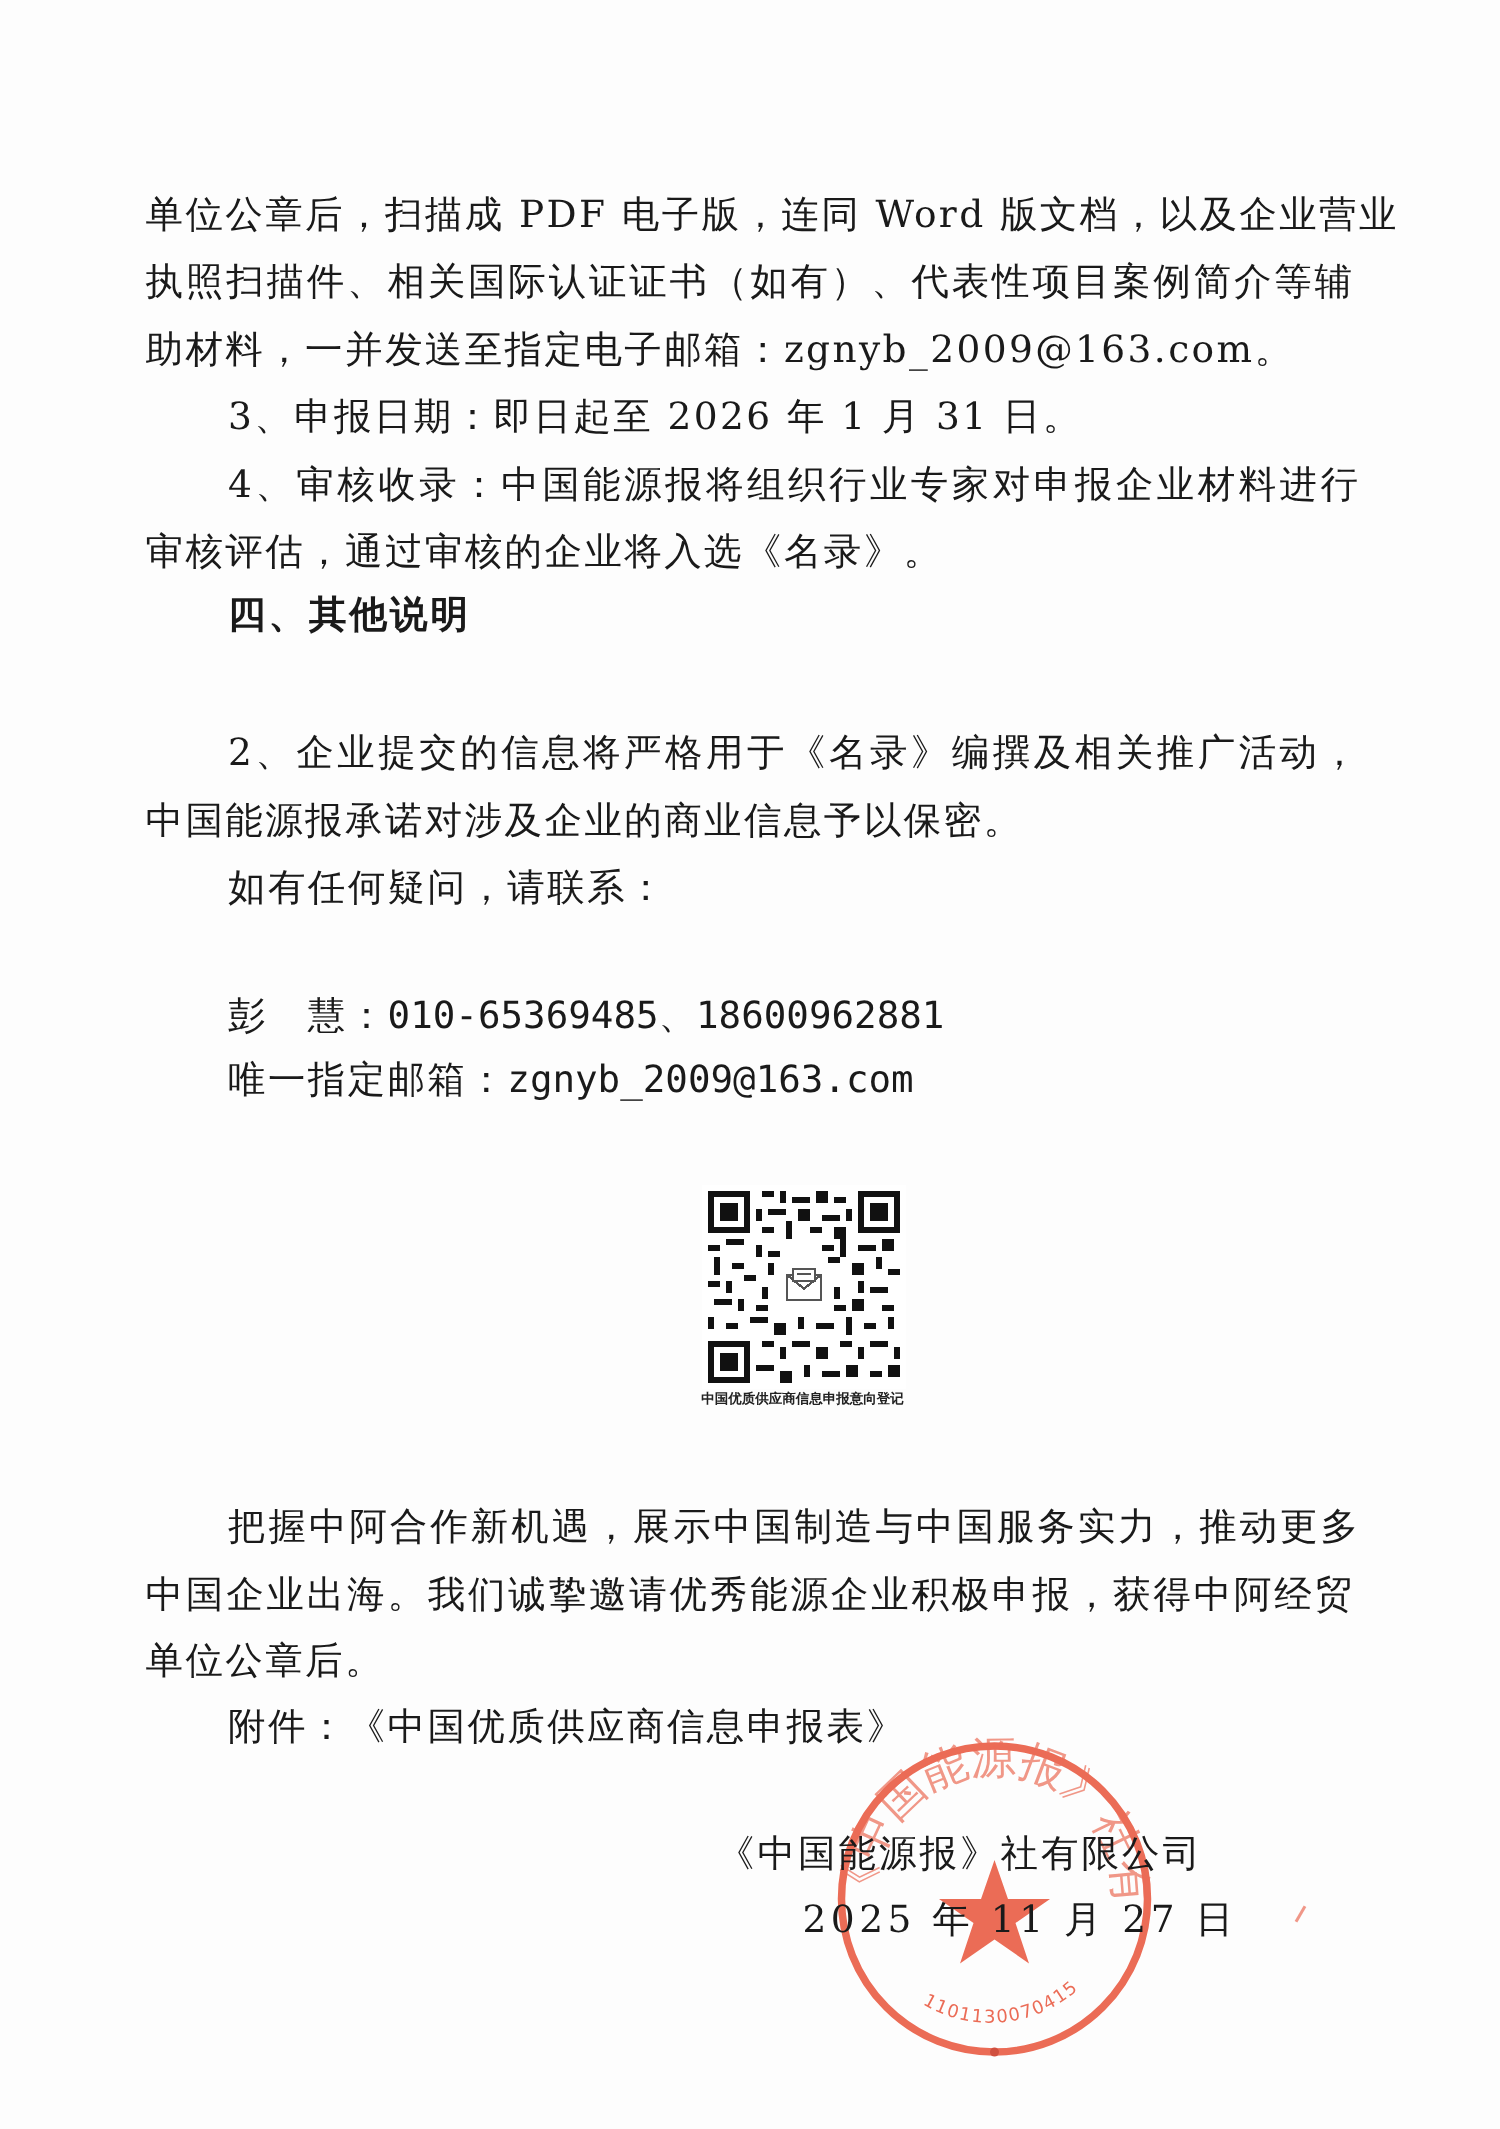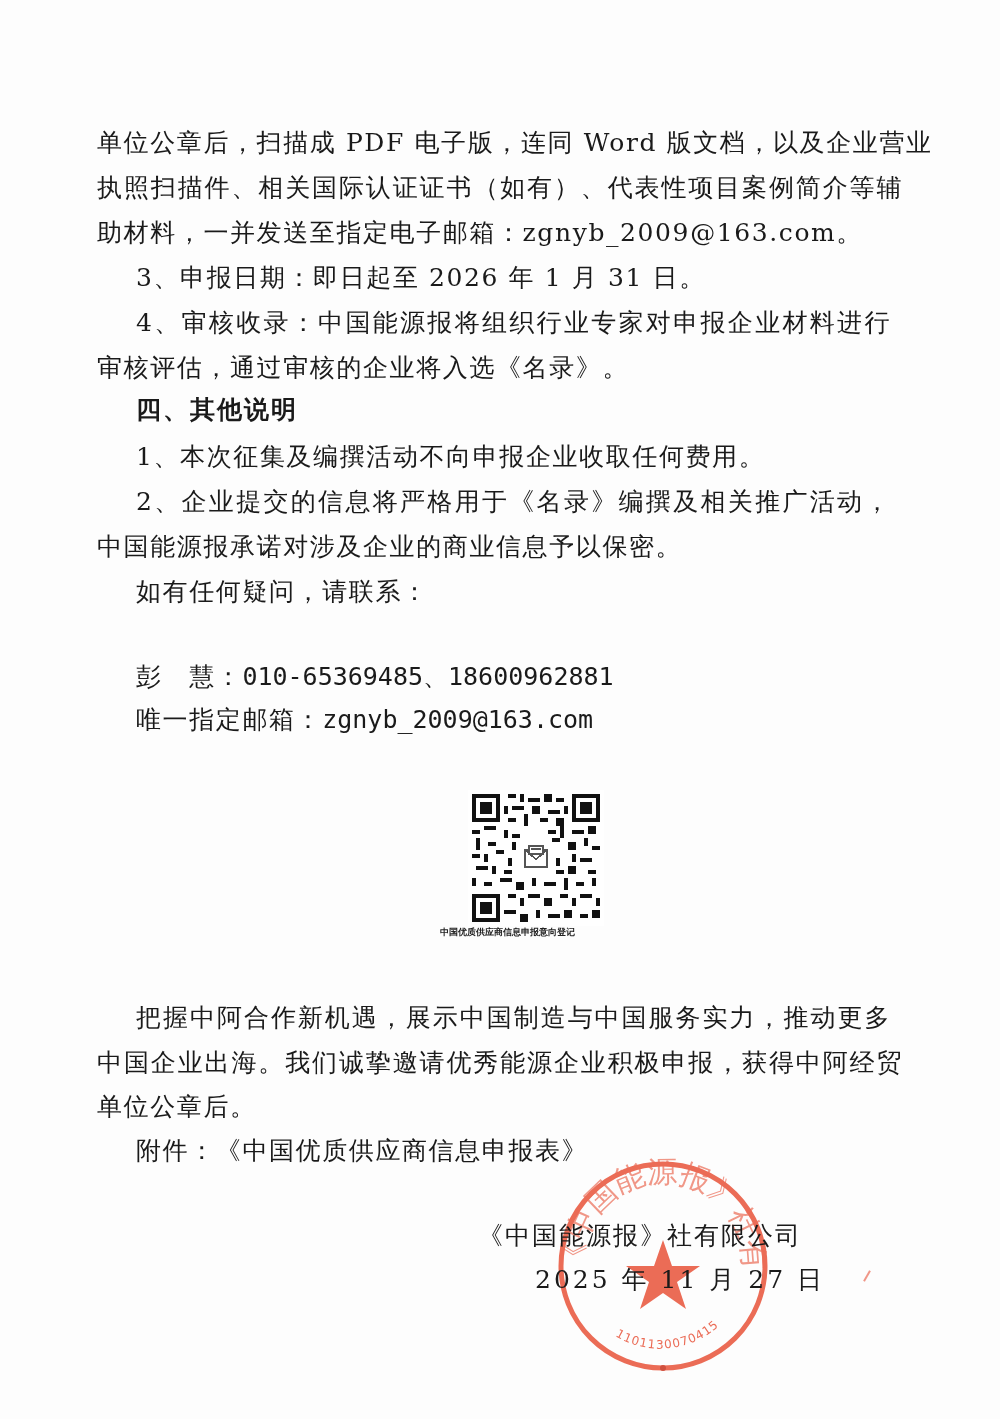--- a/index.html
+++ b/index.html
@@ -9,27 +9,27 @@
     font-family: "DejaVu Serif", "Liberation Serif", serif;
     color: #1a1a1a;
   }
   .page { position: absolute; left: 0; top: 0; width: 1000px; height: 1419px; }
   .line {
     position: absolute; left: 97px; width: 806px;
     font-size: 25px; line-height: 32px; height: 32px;
     white-space: nowrap; letter-spacing: 1.6px;
   }
   .justify { text-align: justify; text-align-last: justify; }
-  .indent { left: 136px; width: 755px; }
+  .indent { left: 152px; width: 755px; }
   .heading { font-weight: bold; letter-spacing: 2px; }
   .mono { font-family: "DejaVu Sans Mono", "Liberation Mono", monospace; letter-spacing: 0; }
   .contact-label { display: inline-block; }
   .qr-wrap { position: absolute; left: 468px; top: 790px; width: 136px; height: 136px; background: #fff; }
   .qr-caption {
-    position: absolute; left: 440px; top: 926px; width: 190px; text-align: left;
+    position: absolute; left: 440px; top: 926px; width: 190px; text-align: center;
     font-family: Liberation Mono, monospace; font-size: 9px; font-weight: bold;
     color: #222; white-space: nowrap;
   }
   .stamp { position: absolute; left: 555px; top: 1158px; width: 216px; height: 216px; opacity: 0.85; }
   .sig { position: absolute; font-size: 25px; line-height: 32px; white-space: nowrap; letter-spacing: 2px; z-index: 2; }
   .sig-org { left: 478px; top: 1220px; }
   .sig-date { left: 535px; top: 1264px; letter-spacing: 3px; }
   .stray-mark { position: absolute; left: 866px; top: 1270px; width: 2px; height: 12px; background: #e8533a; transform: rotate(30deg); opacity: .6; }
 </style>
 </head>
@@ -40,21 +40,20 @@
   <div class="line justify" style="top:127px">单位公章后，扫描成 PDF 电子版，连同 Word 版文档，以及企业营业</div>
   <div class="line justify" style="top:172px">执照扫描件、相关国际认证证书（如有）、代表性项目案例简介等辅</div>
   <div class="line" style="top:217px">助材料，一并发送至指定电子邮箱：zgnyb_2009@163.com。</div>
 
   <div class="line indent" style="top:262px">3、申报日期：即日起至 2026 年 1 月 31 日。</div>
 
   <div class="line indent justify" style="top:307px">4、审核收录：中国能源报将组织行业专家对申报企业材料进行</div>
   <div class="line indent heading" style="top:394px">四、其他说明</div>
 
   <div class="line" style="top:352px">审核评估，通过审核的企业将入选《名录》。</div>
-  <div class="line indent" style="top:441px">1、本次征集及编撰活动不向申报企业收取任何费用。</div>
   <div class="line indent justify" style="top:486px">2、企业提交的信息将严格用于《名录》编撰及相关推广活动，</div>
   <div class="line" style="top:531px">中国能源报承诺对涉及企业的商业信息予以保密。</div>
 
   <div class="line indent" style="top:576px">如有任何疑问，请联系：</div>
   <div class="line indent" style="top:661px">
     <span class="contact-label">彭　慧：</span><span class="mono">010-65369485、18600962881</span>
   </div>
   <div class="line indent" style="top:704px">
     <span>唯一指定邮箱：</span><span class="mono">zgnyb_2009@163.com</span>
   </div>

